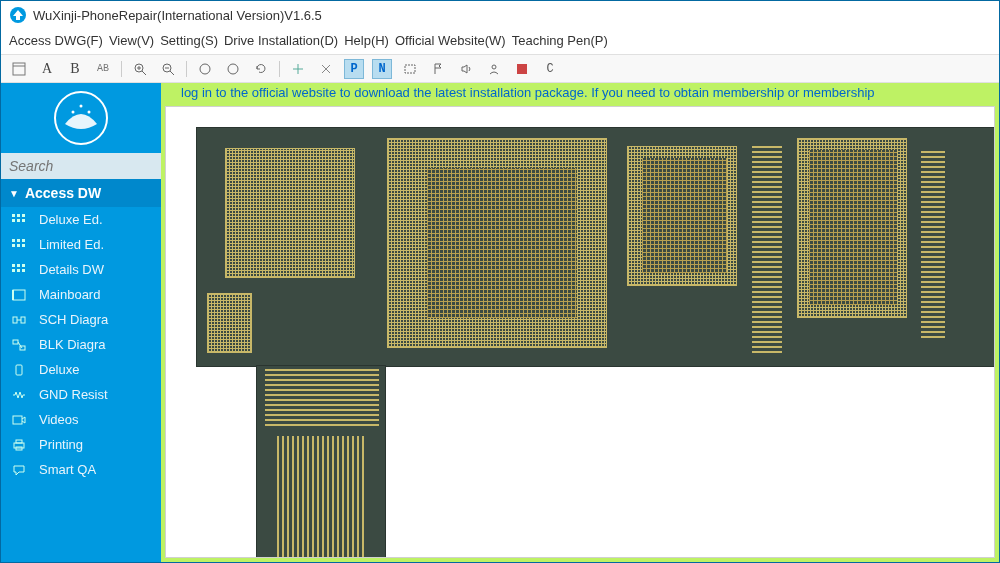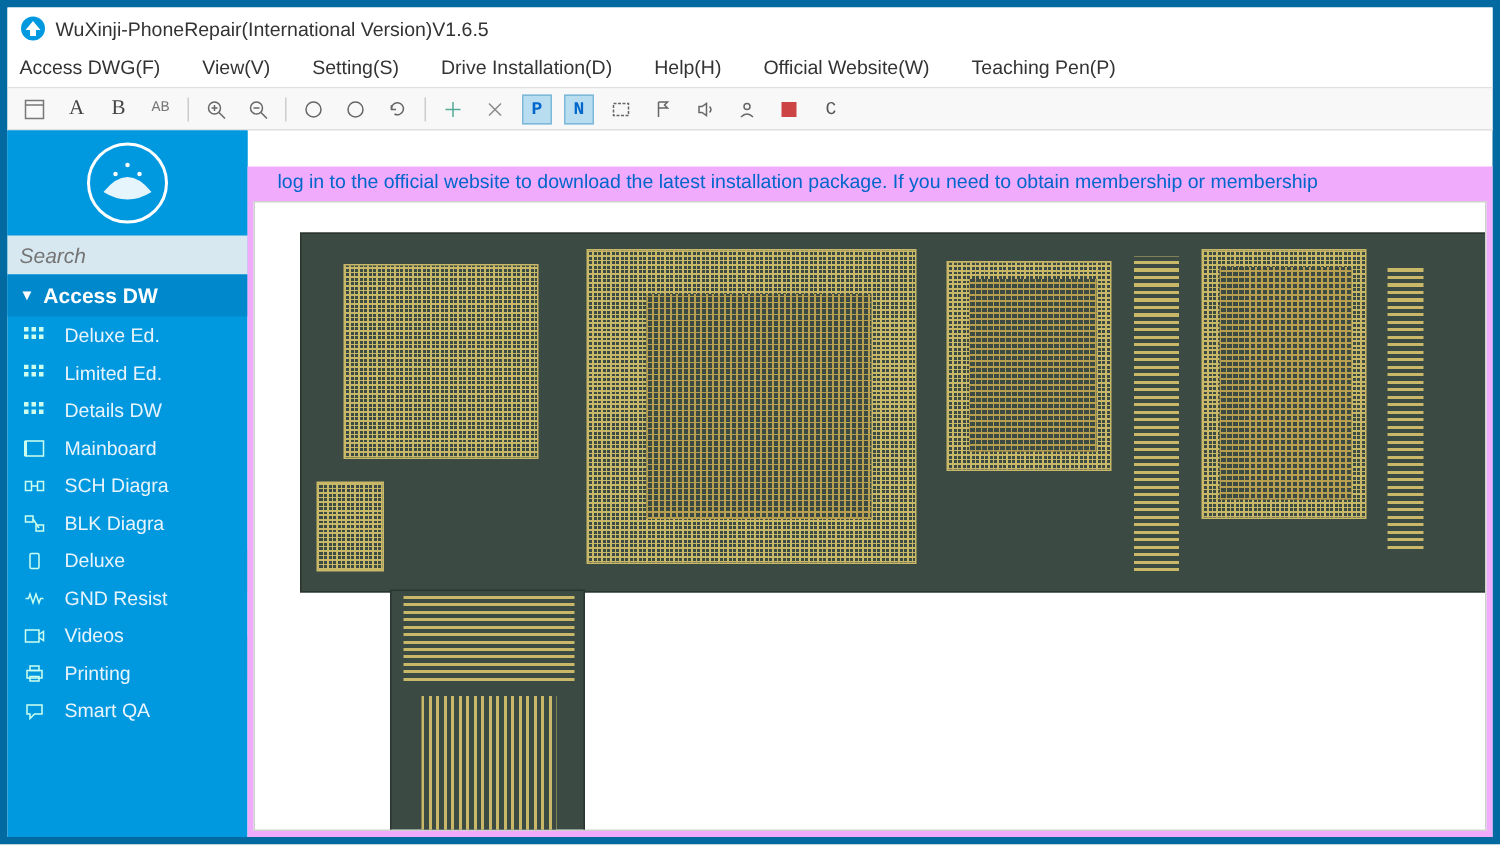--- a/index.html
+++ b/index.html
@@ -8,21 +8,21 @@
   font-size: 12px;
   background: #f0f0f0;
   width: 1000px;
   height: 563px;
   overflow: hidden;
 }
 .window {
   width: 100%;
   height: 100%;
   background: #fff;
-  border: 5px solid #0369a1;
+  border: 1px solid #0369a1;
   display: flex;
   flex-direction: column;
 }
 .titlebar {
   display: flex;
   align-items: center;
   padding: 4px 8px;
   background: #fff;
   height: 28px;
 }
@@ -30,21 +30,21 @@
   width: 18px;
   height: 18px;
   margin-right: 6px;
 }
 .titlebar .title {
   color: #333;
   font-size: 13px;
 }
 .menubar {
   display: flex;
-  gap: 28px;
+  gap: 6px;
   padding: 4px 8px 6px 8px;
   background: #fff;
   border-bottom: 1px solid #e0e0e0;
 }
 .menubar .menu-item {
   color: #333;
   font-size: 13px;
   cursor: pointer;
 }
 .toolbar {
@@ -160,23 +160,22 @@
   align-items: center;
   justify-content: center;
   color: #336;
   font-size: 10px;
   cursor: pointer;
 }
 .main {
   flex: 1;
   display: flex;
   flex-direction: column;
-  background: #f0abfc;
+  background: #bef264;
   position: relative;
-  margin-top: 24px;
 }
 .banner {
   padding: 2px 20px;
   color: #0066cc;
   font-size: 13px;
   white-space: nowrap;
   overflow: hidden;
 }
 .canvas {
   flex: 1;

